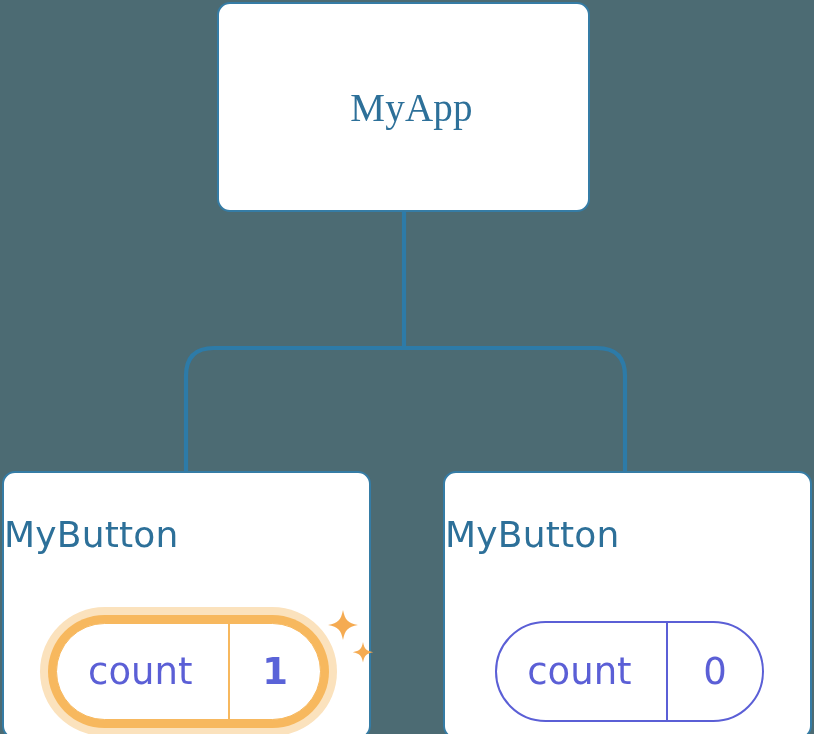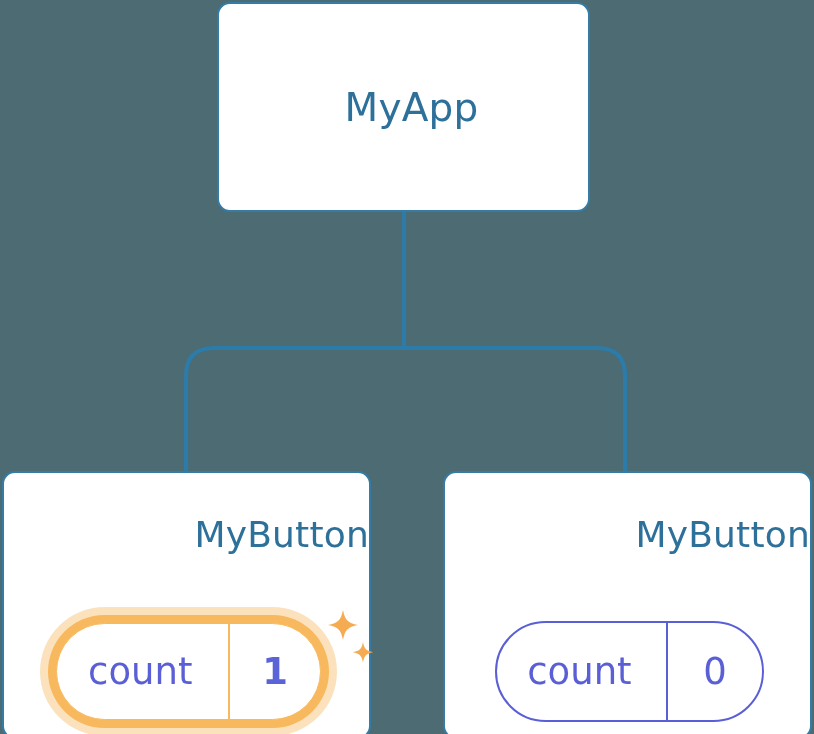--- a/index.html
+++ b/index.html
@@ -48,35 +48,36 @@
   .node-title-root {
     position: absolute;
     left: 16px;
     right: 0;
     top: 84px;
     text-align: center;
     color: #2d7099;
     font-size: 39px;
     letter-spacing: 0.2px;
     line-height: 1;
+    font-family: Liberation Serif, serif;
   }
 
   .node-child {
     top: 471px;
     height: 268px;
   }
   .node-child-left  { left: 2px;   width: 369px; }
   .node-child-right { left: 443px; width: 369px; }
 
   .node-title-child {
     position: absolute;
     left: 0;
     right: 0;
     top: 44px;
-    text-align: right;
+    text-align: left;
     color: #2d7099;
     font-size: 36px;
     letter-spacing: 0.2px;
     line-height: 1;
   }
 
   
   .pill-wrap {
     position: absolute;
     top: 134px;

